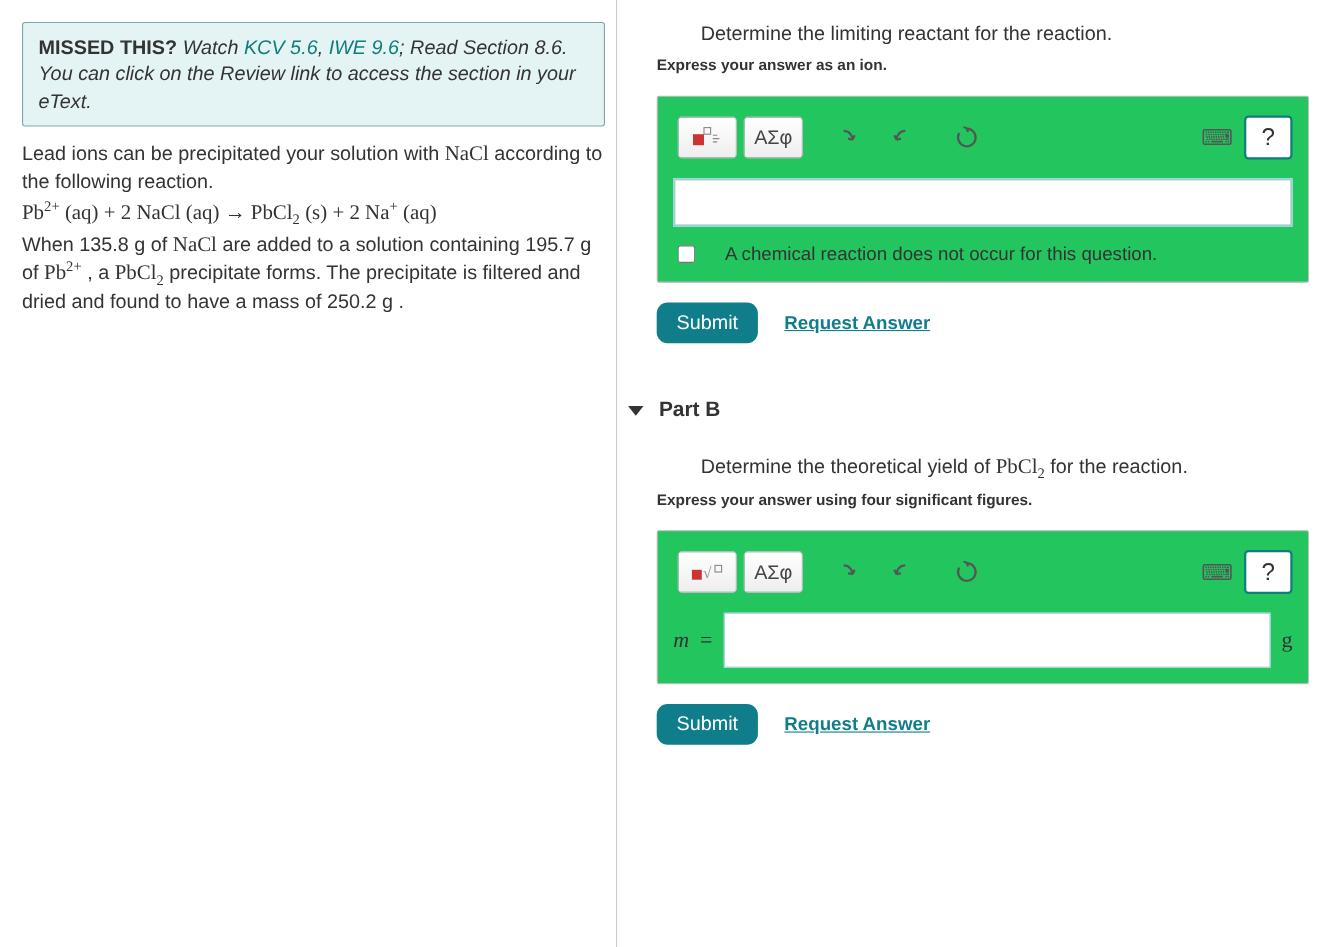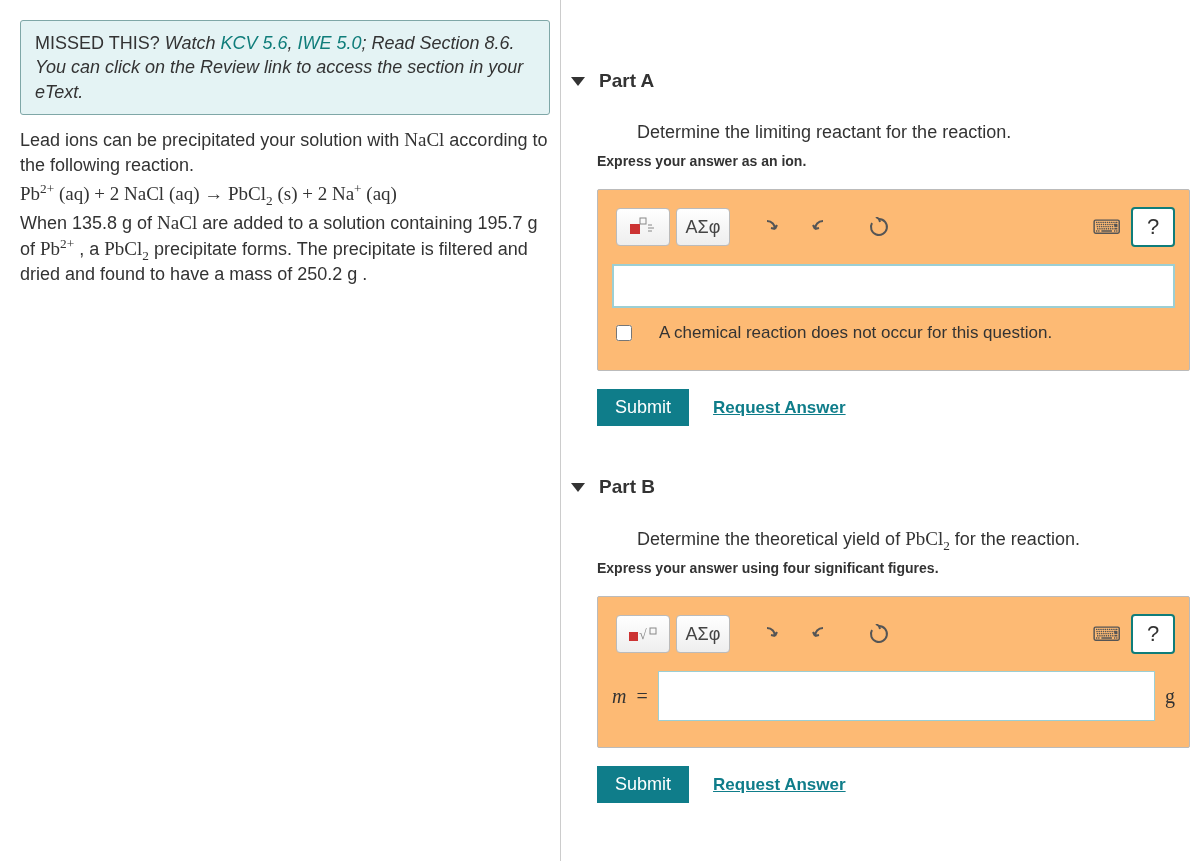--- a/index.html
+++ b/index.html
@@ -29,21 +29,21 @@
   
   .hint-box {
     background: #e4f3f4;
     border: 1px solid #7fa7a7;
     border-radius: 3px;
     padding: 10px 14px;
     margin-bottom: 12px;
     font-size: 18px;
     line-height: 1.35;
   }
-  .hint-box b { font-weight: normal; text-align: right; }
+  .hint-box b { font-weight: bold; text-align: right; }
   .hint-box i { font-style: italic; }
   .kcv-link { color: #0f7d7a; font-style: italic; }
   
   .problem {
     font-size: 18px;
     line-height: 1.35;
     color: #333;
   }
   .problem p { margin: 4px 0; }
   .chem {
@@ -70,23 +70,23 @@
   .part-body {
     padding-left: 36px;
   }
   .prompt1 { font-size: 18px; margin-bottom: 10px; margin-left: 40px; }
   .prompt2 { font-size: 14px; margin-bottom: 20px; }
   .prompt2 b { font-weight: bold; }
   
   .answer-box {
     border: 1px solid #bbb;
     border-radius: 2px;
-    padding: 14px 14px 26px 14px;
+    padding: 14px 14px 14px 14px;
     margin-bottom: 18px;
-    background: #fdba74;
+    background: #22c55e;
   }
   .toolbar {
     display: flex;
     align-items: center;
     gap: 10px;
     margin-bottom: 14px;
   }
   .tool-group {
     display: flex;
     gap: 6px;
@@ -188,21 +188,21 @@
     align-items: center;
     gap: 24px;
   }
   .submit-btn {
     background: #0f7d8a;
     color: #fff;
     border: none;
     padding: 8px 18px;
     font-size: 18px;
     cursor: pointer;
-    border-radius: 0;
+    border-radius: 10px;
   }
   .req-link {
     color: #0f7d8a;
     font-weight: bold;
     text-decoration: underline;
     cursor: pointer;
     font-size: 17px;
   }
   
   .toolbar.centered { justify-content: center; }
@@ -211,43 +211,39 @@
 <body>
 
 <div class="page">
 
   <div class="left-col">
     <div class="hint-box">
       <b>MISSED THIS?</b>
       <i>
         <span>Watch</span>
         <span class="kcv-link">KCV 5.6</span>,
-        <span class="kcv-link">IWE 5.0</span><span>; Read Section 8.6. You can click on the Review link to access the section in your eText.</span>
+        <span class="kcv-link">IWE 9.6</span><span>; Read Section 8.6. You can click on the Review link to access the section in your eText.</span>
       </i>
     </div>
 
     <div class="problem">
       <p>
         <span>Lead ions can be precipitated your solution with </span><span class="chem">NaCl</span><span> according to the following reaction.</span>
       </p>
       <p class="chem">
         <span>Pb</span><sup>2+</sup><span> (aq) + 2 NaCl (aq) → PbCl</span><sub>2</sub><span> (s) + 2 Na</span><sup>+</sup><span> (aq)</span>
       </p>
       <p>
         <span>When 135.8 g of </span><span class="chem">NaCl</span><span> are added to a solution containing 195.7 g of </span><span class="chem"><span>Pb</span><sup>2+</sup></span><span> , a </span><span class="chem"><span>PbCl</span><sub>2</sub></span><span> precipitate forms. The precipitate is filtered and dried and found to have a mass of 250.2 g .</span>
       </p>
     </div>
   </div>
 
   <div class="right-col">
 
-    <div class="part-header">
-      <span class="caret"></span>
-      <span>Part A</span>
-    </div>
     <div class="part-body">
       <div class="prompt1">Determine the limiting reactant for the reaction.</div>
       <div class="prompt2"><b>Express your answer as an ion.</b></div>
 
       <div class="answer-box">
         <div class="toolbar">
           <div class="tool-group">
             <div class="tool-btn">
               <svg width="28" height="22" viewBox="0 0 28 22">
                 <rect x="1" y="8" width="10" height="10" fill="#c33"></rect>

